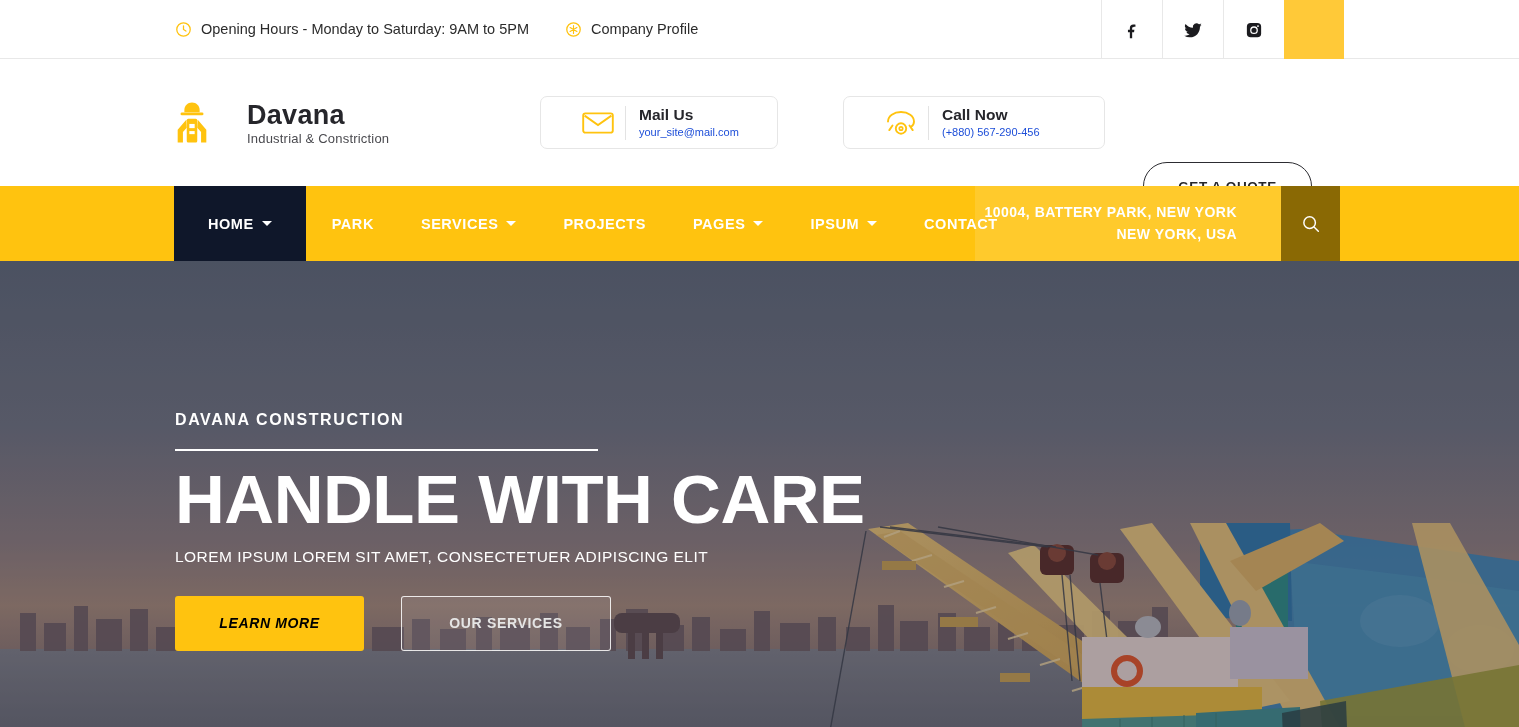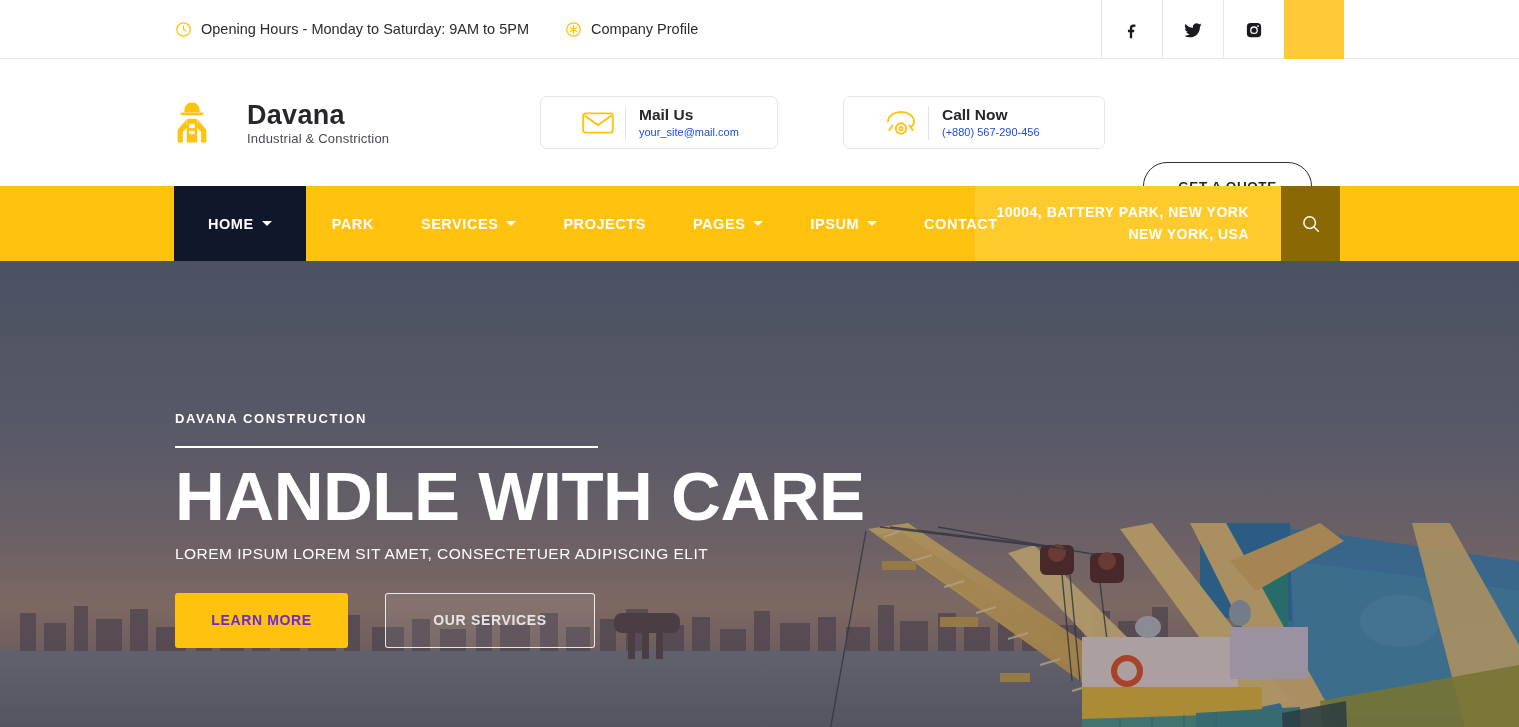--- a/index.html
+++ b/index.html
@@ -67,47 +67,47 @@
   .nav-item:not(.active) { margin-right: 47px; }
   .caret {
     width: 0; height: 0; margin-left: 8px;
     border-left: 5px solid transparent; border-right: 5px solid transparent;
     border-top: 5.5px solid #fff;
   }
   .nav-address {
     position: absolute; left: 975px; top: 0; width: 306px; height: 75px;
     background: rgba(255,255,255,.12);
     display: flex; flex-direction: column; justify-content: center; align-items: flex-end;
-    padding-right: 32px;
+    padding-right: 44px;
     font-size: 14px; font-weight: bold; letter-spacing: .5px; color: #ffffff; line-height: 1.55;
   }
   .nav-search {
     position: absolute; left: 1281px; top: 0; width: 59px; height: 75px;
     background: #8A6904; display: flex; align-items: center; justify-content: center; cursor: pointer;
   }
 
   
   .hero { position: relative; height: 466px; overflow: hidden; background: #5b6472; }
   .hero-photo { position: absolute; inset: 0; }
   .hero-overlay { position: absolute; inset: 0; background: rgba(32,28,38,.30); }
   .hero-content { position: absolute; left: 175px; top: 150px; z-index: 6; }
-  .eyebrow { font-size: 13px; font-weight: bold; letter-spacing: 1.6px; color: #fff; }
+  .eyebrow { font-size: 16px; font-weight: bold; letter-spacing: 1.6px; color: #fff; }
   .hr { width: 423px; height: 2px; background: #fff; margin: 20px 0 13px; }
   .hero-title {
     font-size: 69px; font-weight: bold; letter-spacing: -.5px; color: #fff;
     line-height: 1.04; white-space: nowrap;
   }
   .hero-sub { font-size: 15.5px; letter-spacing: .45px; color: #fff; margin-top: 12px; }
   .hero-btns { display: flex; margin-top: 30px; }
   .btn {
     height: 55px; display: flex; align-items: center; justify-content: center;
     font-family: inherit; font-size: 14px; font-weight: bold; letter-spacing: .65px;
     cursor: pointer; border-radius: 3px;
   }
-  .btn-primary { width: 173px; background: #FFC30F; color: #6d28d9; border: none; }
+  .btn-primary { width: 189px; background: #FFC30F; color: #000000; border: none; font-style: italic; }
   .btn-ghost {
     width: 210px; margin-left: 37px; background: rgba(255,255,255,.07);
     border: 1.3px solid rgba(255,255,255,.85); color: #e5e5e5;
   }
 </style>
 </head>
 <body>
 
 <div class="topbar">
   <div class="topbar-left">

